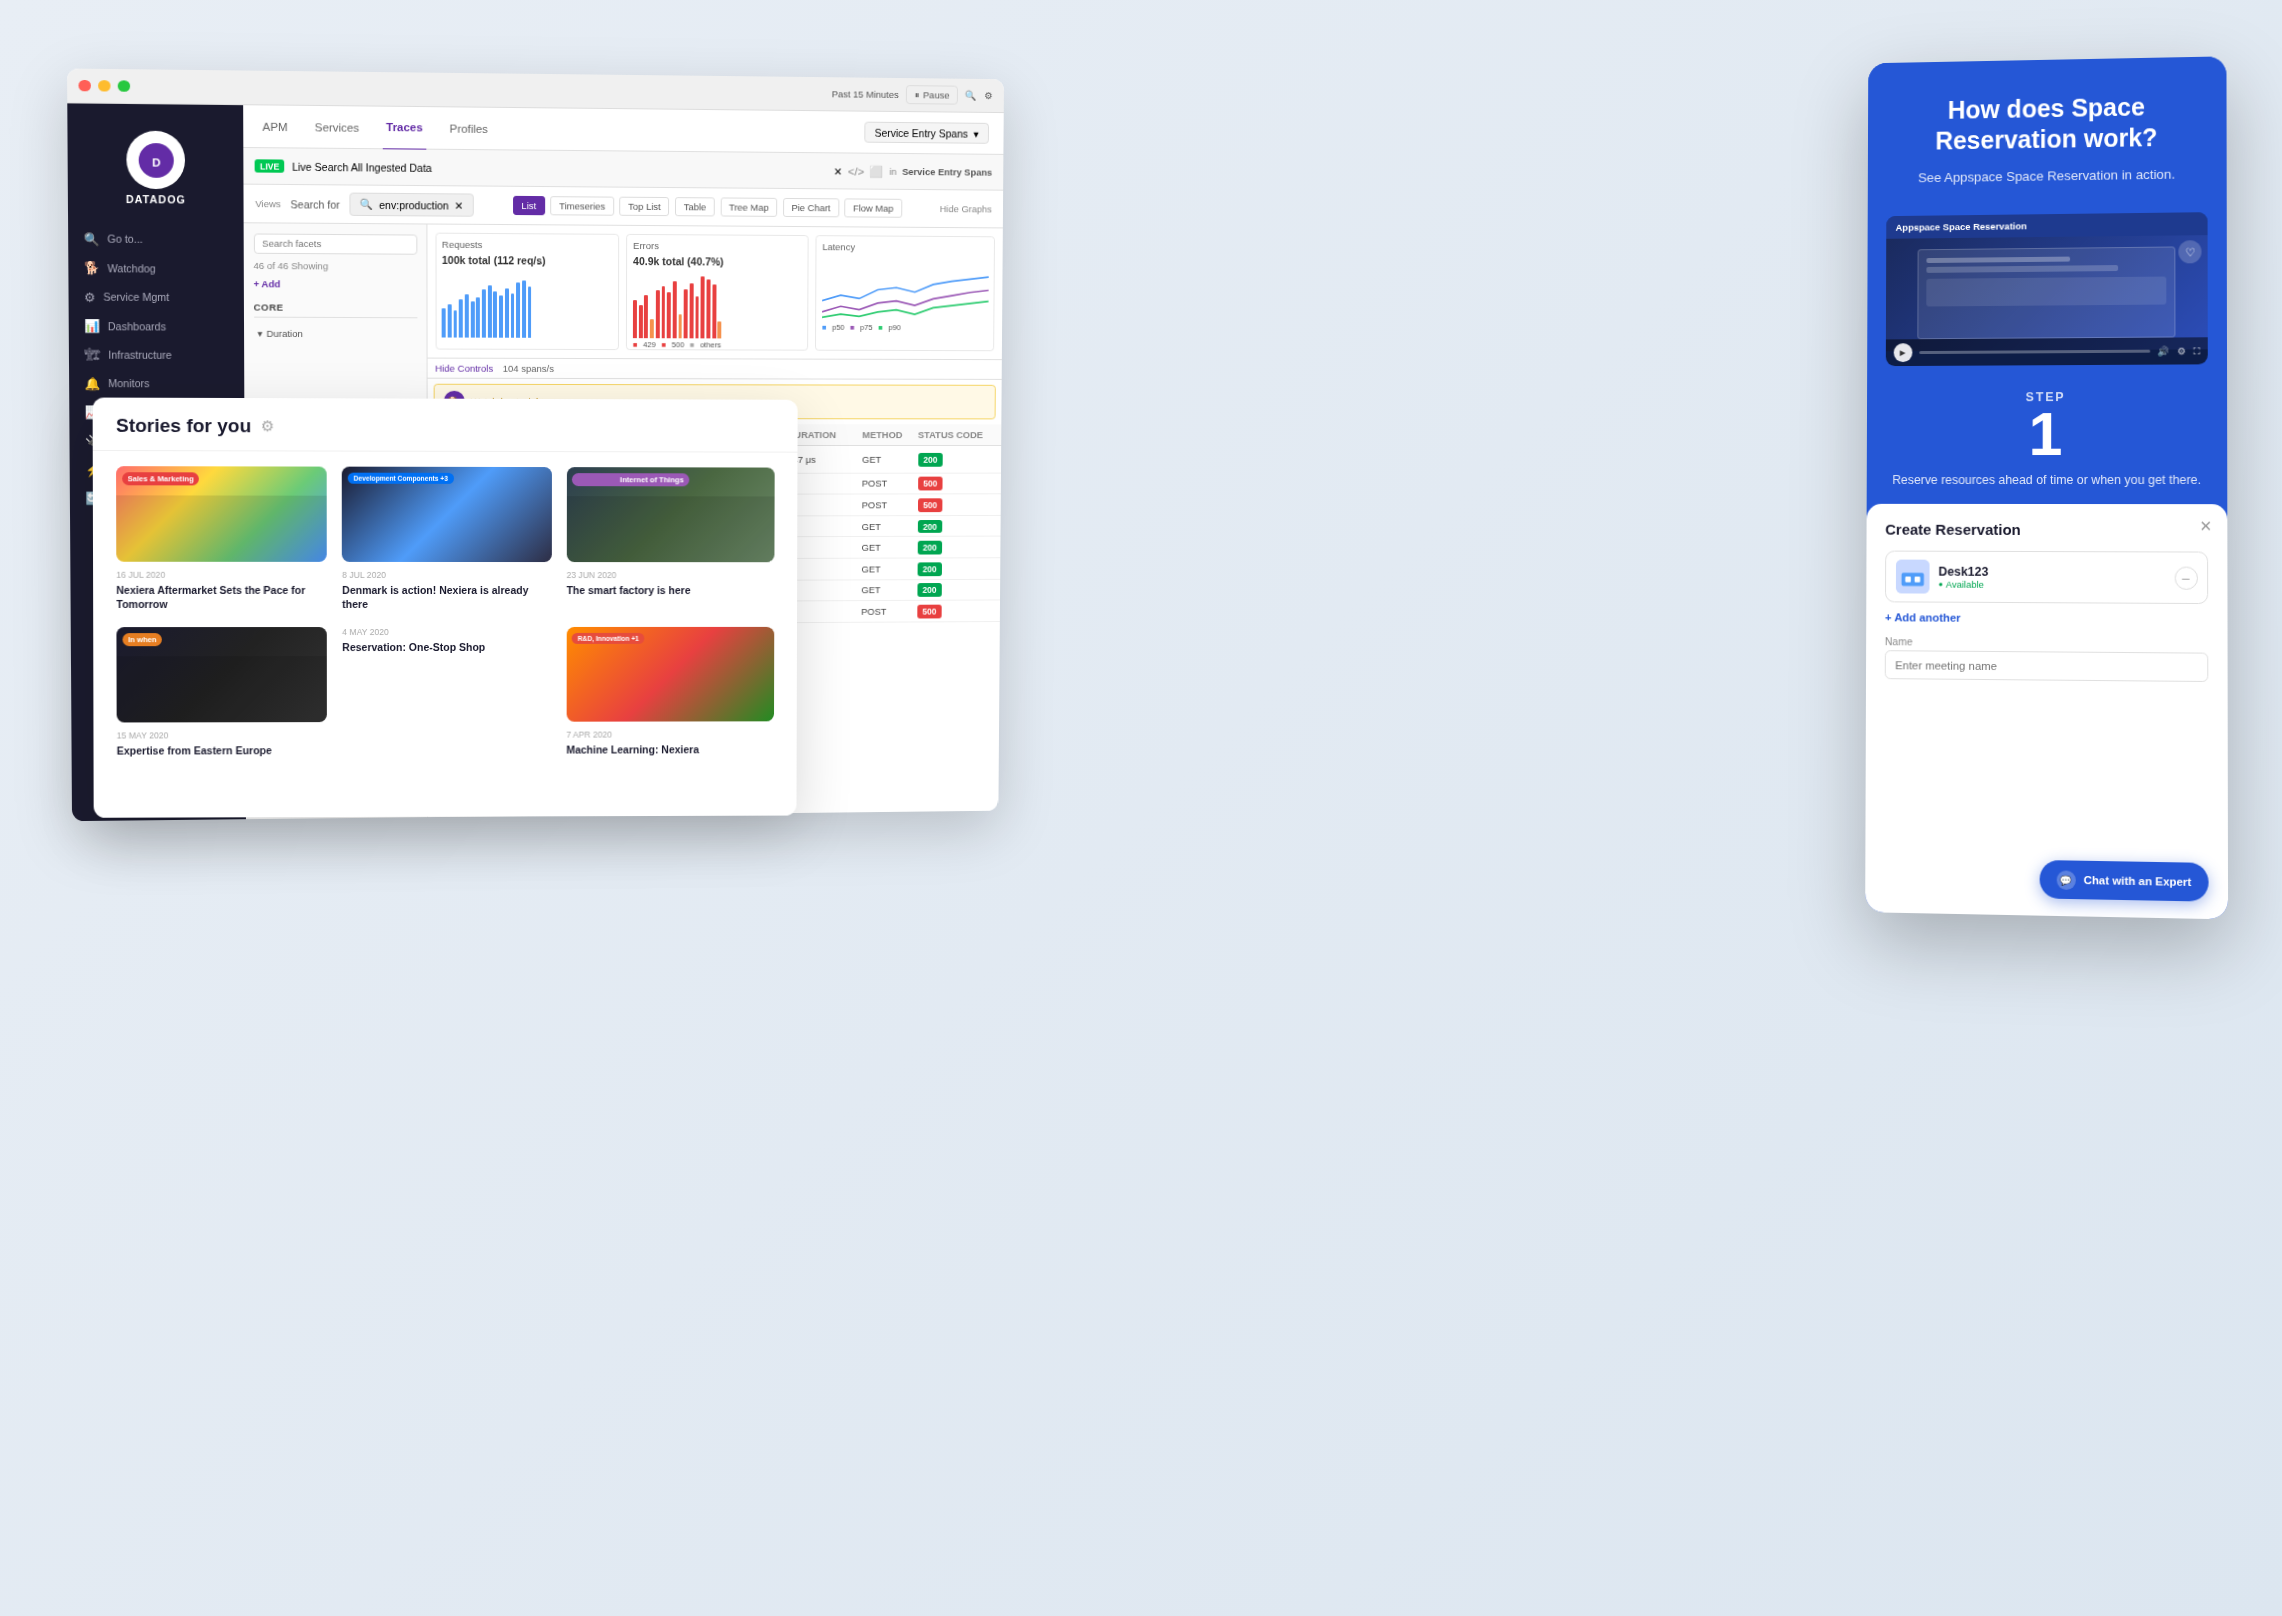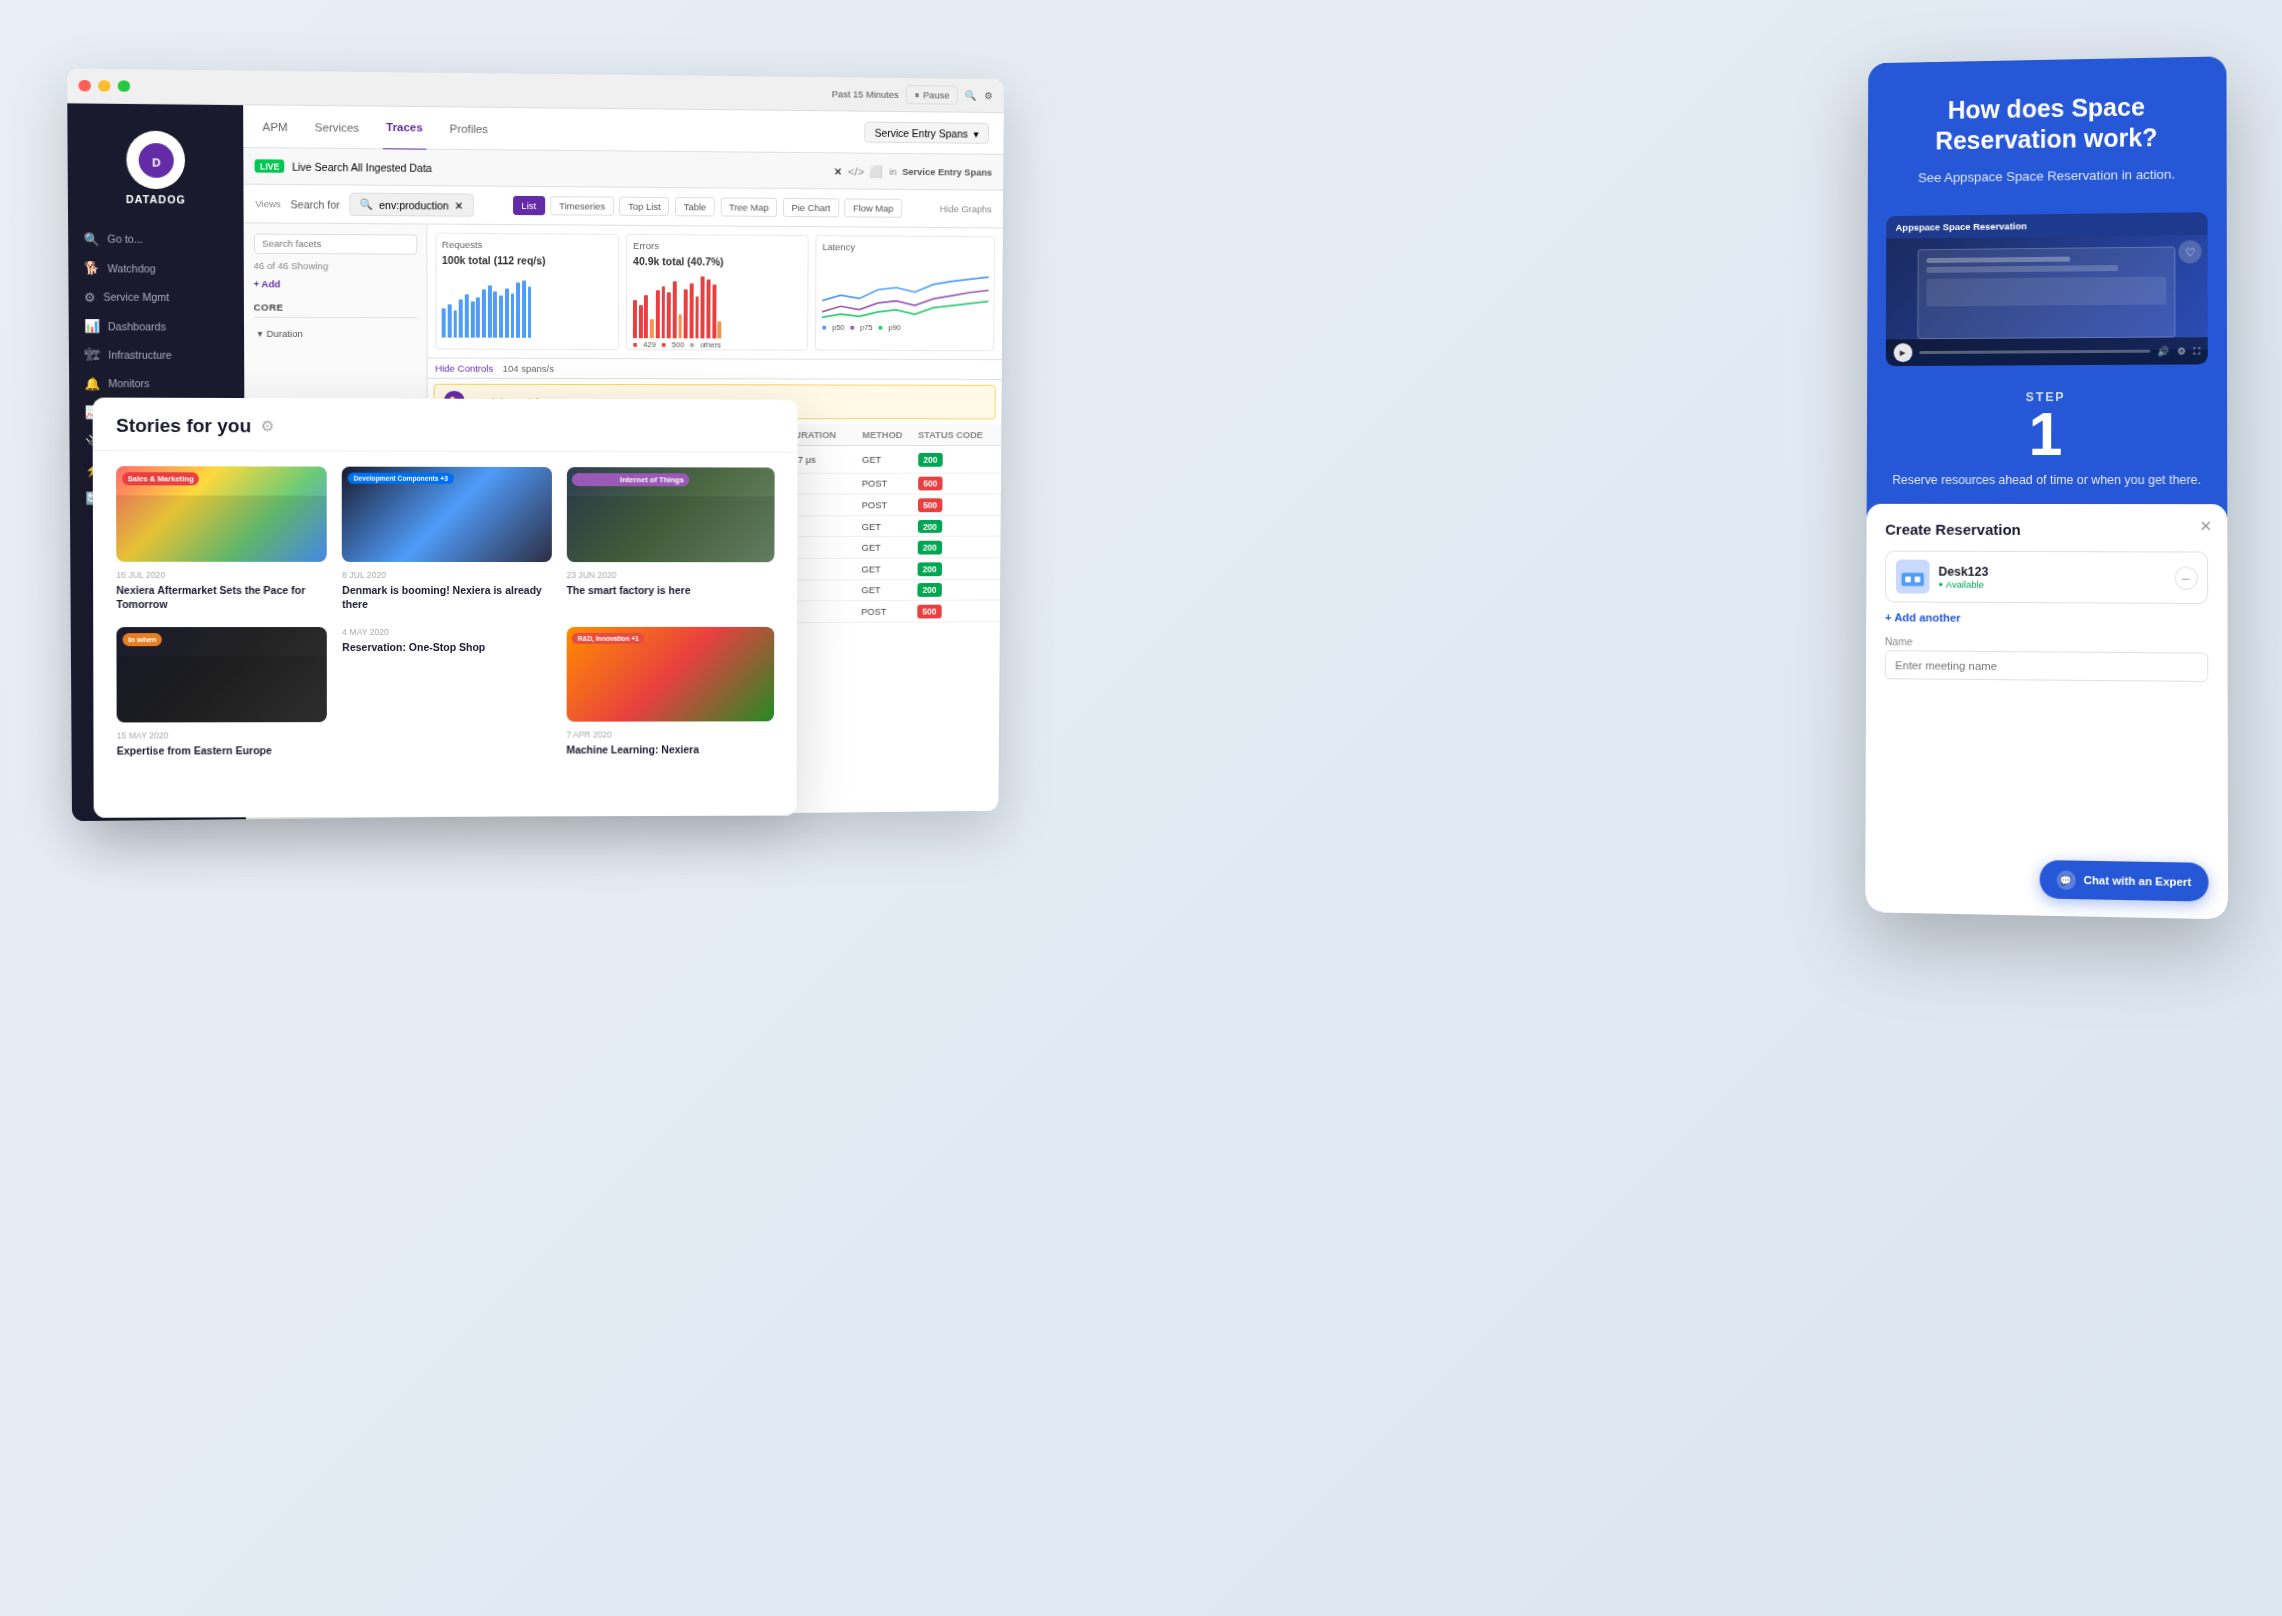--- a/index.html
+++ b/index.html
@@ -984,21 +984,21 @@
       <div class="story-date">16 JUL 2020</div>
       <div class="story-title">Nexiera Aftermarket Sets the Pace for Tomorrow</div>
     </div>
 
     <div class="story-card">
       <div class="story-thumb">
         <div class="story-thumb-bg thumb-2"></div>
         <span class="story-tag tag-dev" style="font-size:6.7px;">Development Components +3</span>
       </div>
       <div class="story-date">8 JUL 2020</div>
-      <div class="story-title">Denmark is booming! Nexiera is already there</div>
+      <div class="story-title">Denmark is action! Nexiera is already there</div>
     </div>
 
     <div class="story-card">
       <div class="story-thumb">
         <div class="story-thumb-bg thumb-3">
           <div class="person-overlay"></div>
         </div>
         <span class="story-tag tag-iot">Internet of Things</span>
       </div>
       <div class="story-date">23 JUN 2020</div>

